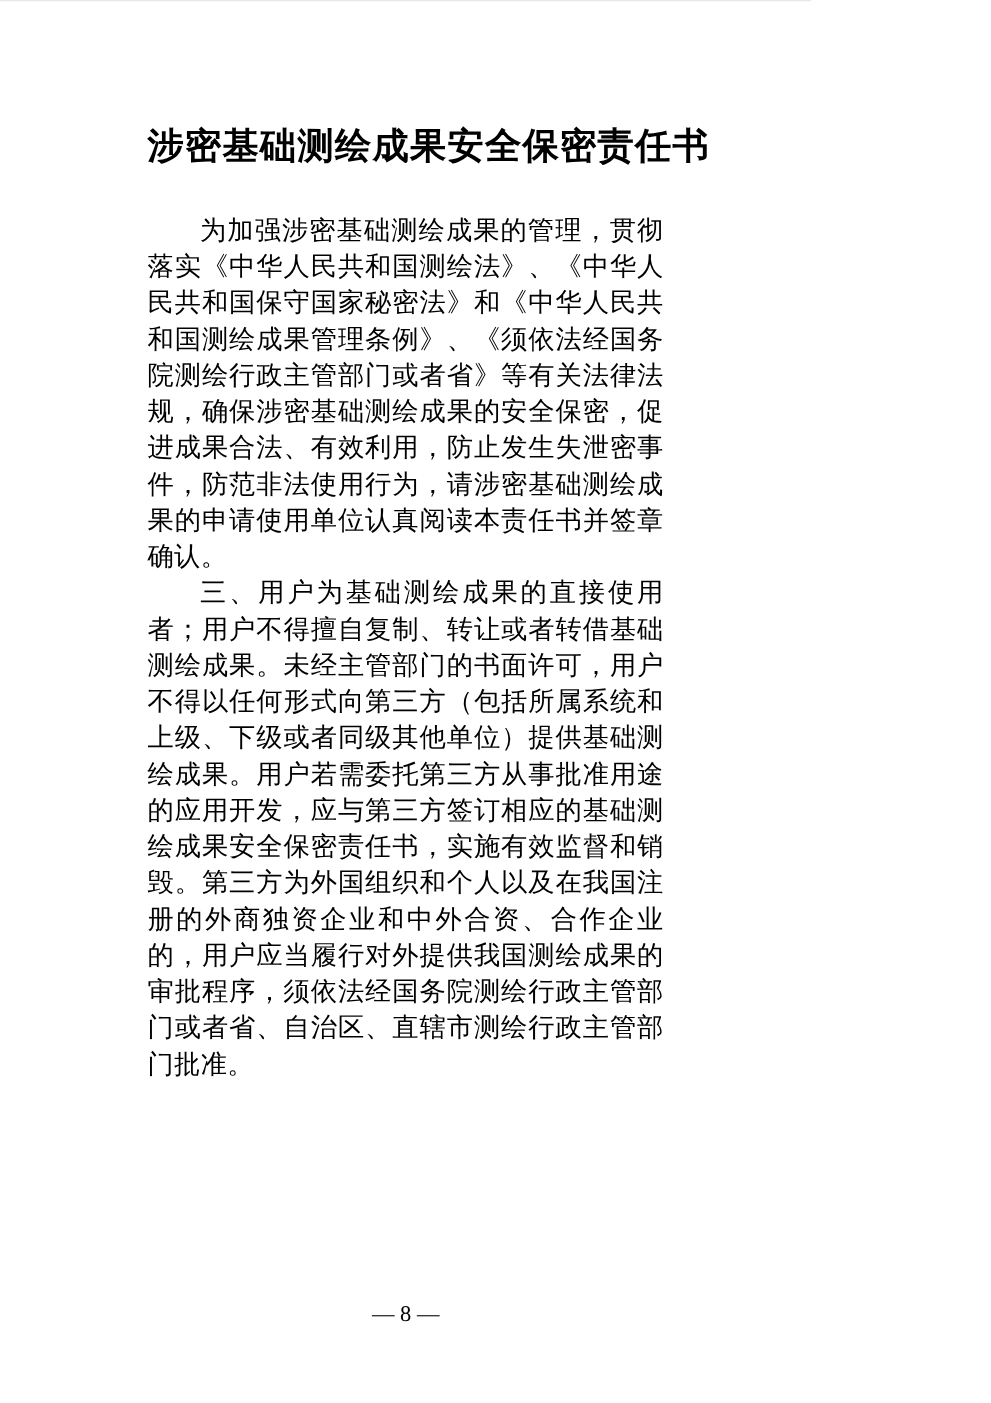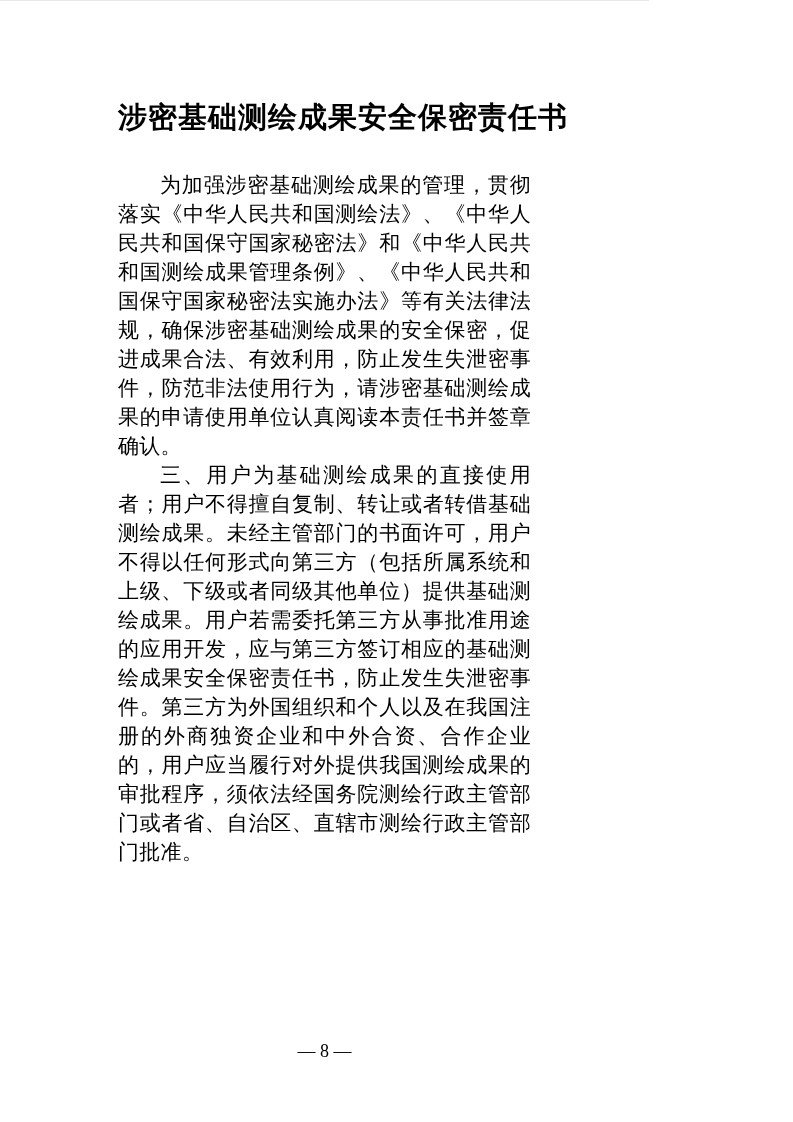--- a/index.html
+++ b/index.html
@@ -54,18 +54,18 @@
     color: #000000;
   }
 </style>
 </head>
 <body>
 
 <div class="page">
   <div class="content">
     <h1 class="doc-title">涉密基础测绘成果安全保密责任书</h1>
     <div class="body-text">
-      <p>为加强涉密基础测绘成果的管理，贯彻落实《中华人民共和国测绘法》、《中华人民共和国保守国家秘密法》和《中华人民共和国测绘成果管理条例》、《中华人民共和国保守国家秘密法实施办法》等有关法律法规，确保涉密基础测绘成果的安全保密，促进成果合法、有效利用，防止发生失泄密事件，防范非法使用行为，请涉密基础测绘成果的申请使用单位认真阅读本责任书并签章确认。</p>
-      <p>三、用户为基础测绘成果的直接使用者；用户不得擅自复制、转让或者转借基础测绘成果。未经主管部门的书面许可，用户不得以任何形式向第三方（包括所属系统和上级、下级或者同级其他单位）提供基础测绘成果。用户若需委托第三方从事批准用途的应用开发，应与第三方签订相应的基础测绘成果安全保密责任书，防止发生失泄密事件。第三方为外国组织和个人以及在我国注册的外商独资企业和中外合资、合作企业的，用户应当履行对外提供我国测绘成果的审批程序，须依法经国务院测绘行政主管部门或者省、自治区、直辖市测绘行政主管部门批准。</p>
+      <p>为加强涉密基础测绘成果的管理，贯彻落实《中华人民共和国测绘法》、《中华人民共和国保守国家秘密法》和《中华人民共和国测绘成果管理条例》、《须依法经国务院测绘行政主管部门或者省》等有关法律法规，确保涉密基础测绘成果的安全保密，促进成果合法、有效利用，防止发生失泄密事件，防范非法使用行为，请涉密基础测绘成果的申请使用单位认真阅读本责任书并签章确认。</p>
+      <p>三、用户为基础测绘成果的直接使用者；用户不得擅自复制、转让或者转借基础测绘成果。未经主管部门的书面许可，用户不得以任何形式向第三方（包括所属系统和上级、下级或者同级其他单位）提供基础测绘成果。用户若需委托第三方从事批准用途的应用开发，应与第三方签订相应的基础测绘成果安全保密责任书，实施有效监督和销毁。第三方为外国组织和个人以及在我国注册的外商独资企业和中外合资、合作企业的，用户应当履行对外提供我国测绘成果的审批程序，须依法经国务院测绘行政主管部门或者省、自治区、直辖市测绘行政主管部门批准。</p>
     </div>
   </div>
   <div class="page-footer">— 8 —</div>
 </div>
 
 </body></html>

